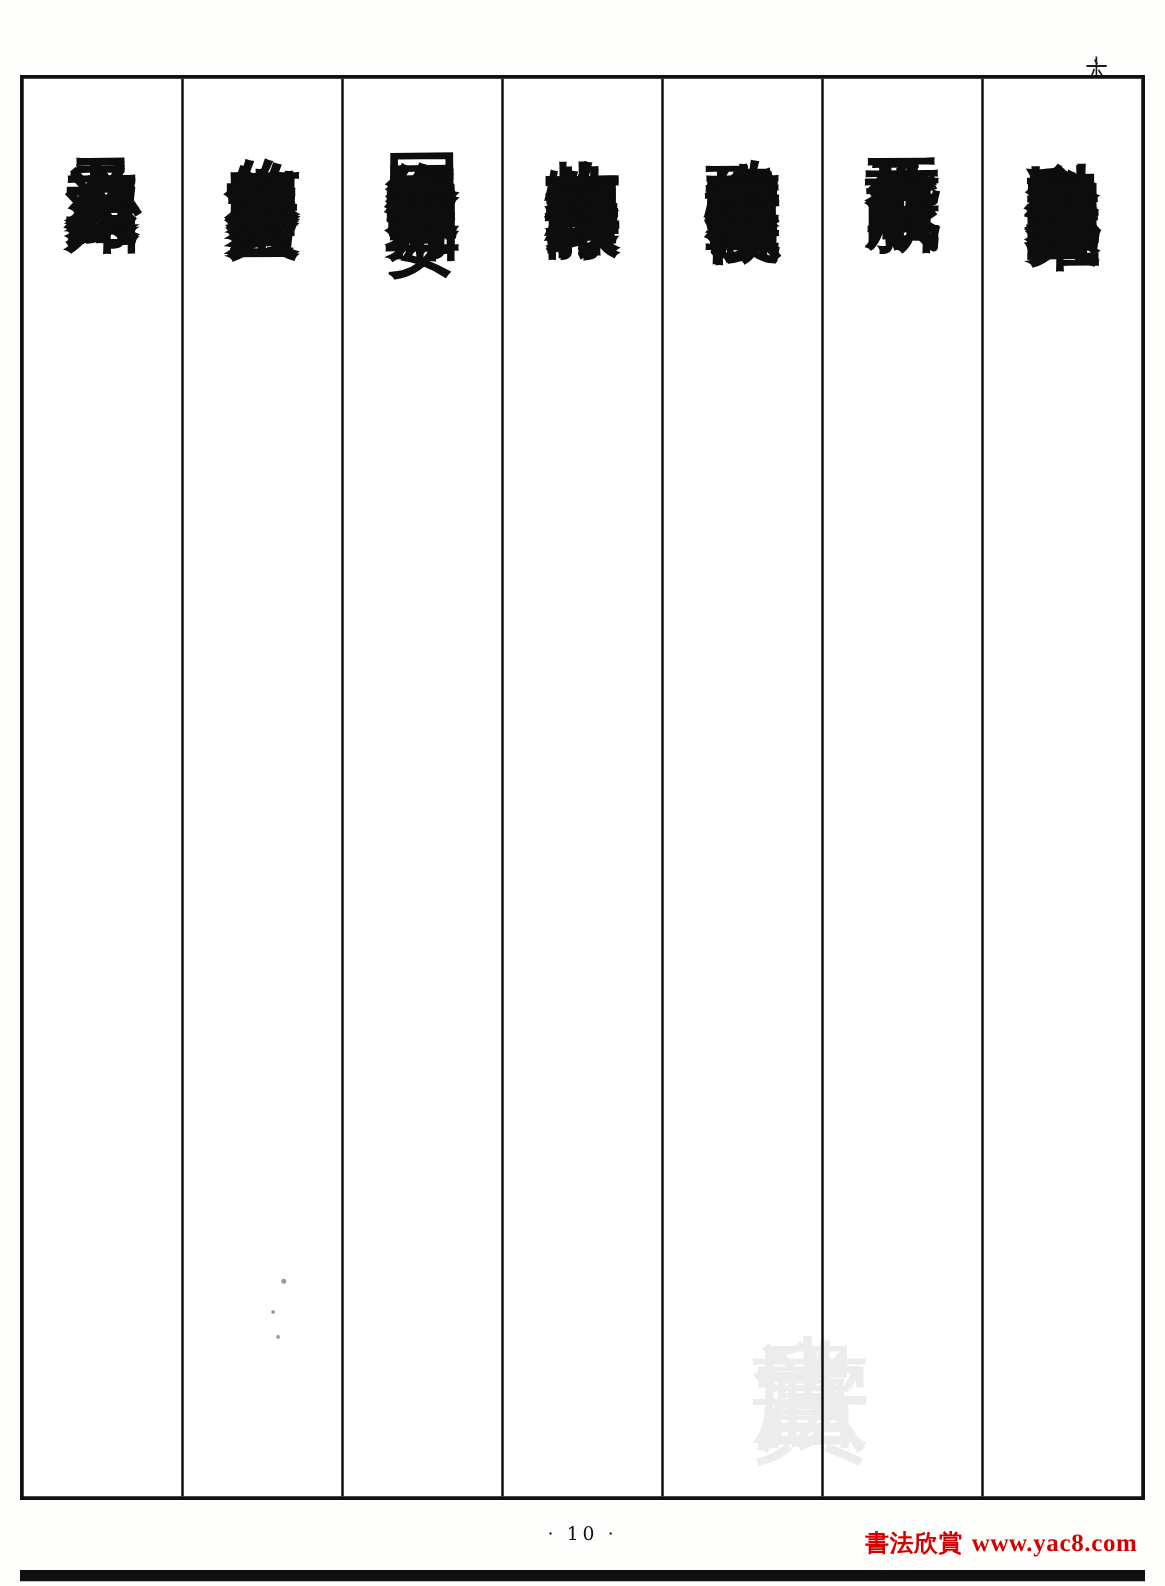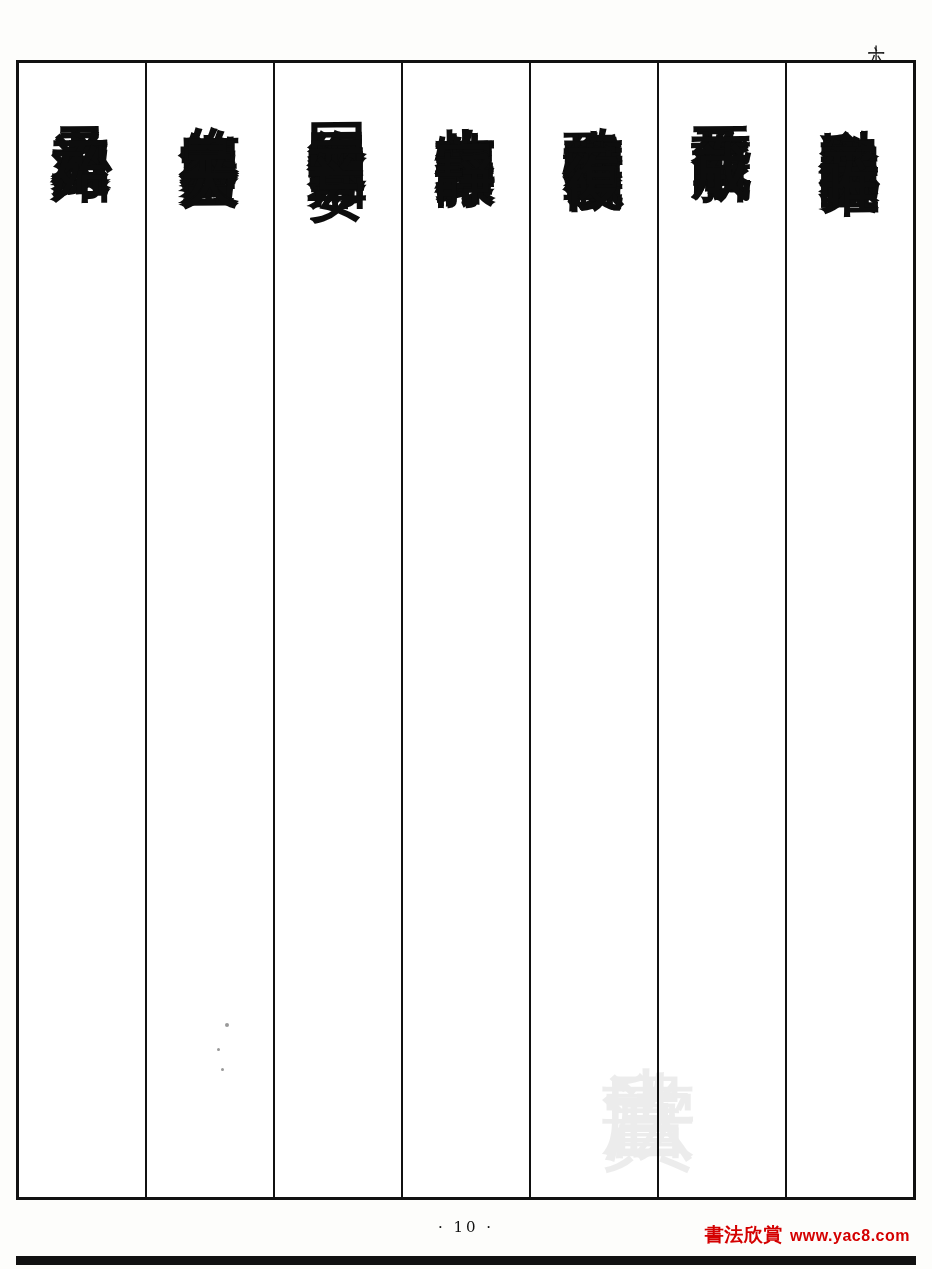--- a/index.html
+++ b/index.html
@@ -124,22 +124,22 @@
     right: 22px;
     top: 1222px;
     font-family: "DejaVu Sans", sans-serif;
     font-size: 19px;
     font-weight: 700;
     color: #d40000;
     letter-spacing: 0.5px;
     white-space: nowrap;
   }
   .credit .url {
-    font-family: Liberation Sans, sans-serif;
-    font-size: 16px;
+    font-family: Liberation Serif, serif;
+    font-size: 20px;
     font-weight: 700;
   }
 
   
   .bottom-bar {
     position: absolute;
     left: 16px;
     top: 1256px;
     width: 900px;
     height: 9px;

